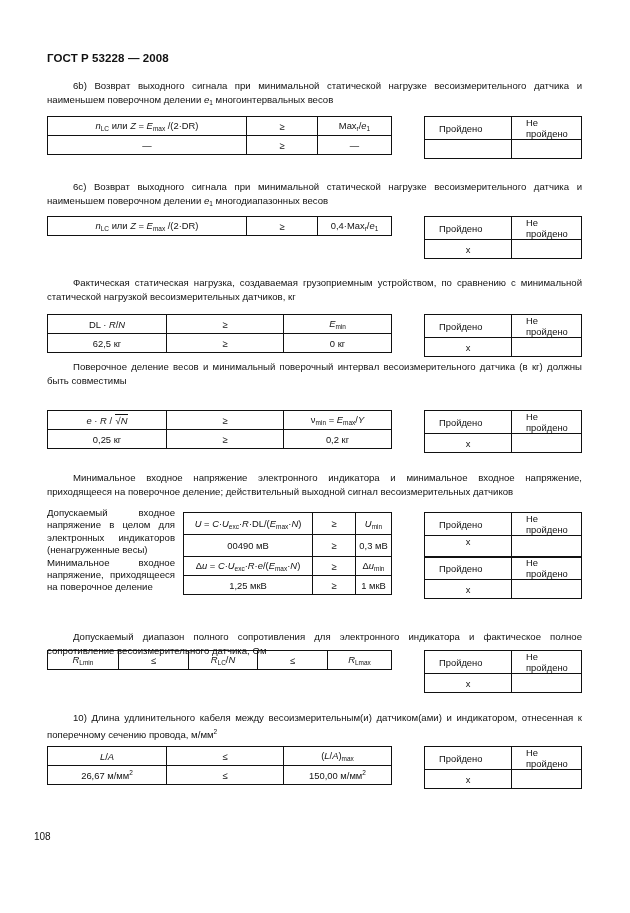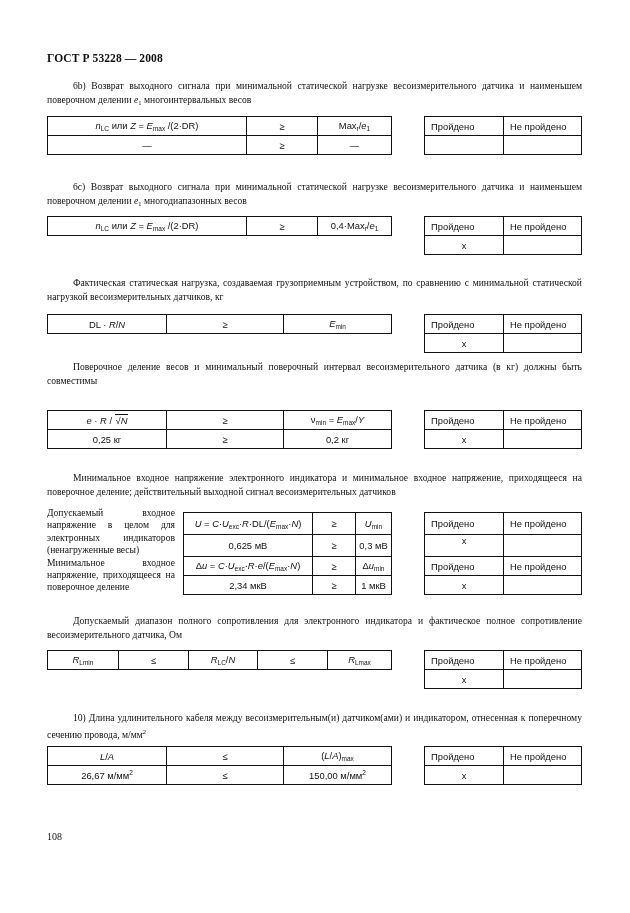--- a/index.html
+++ b/index.html
@@ -1,30 +1,30 @@
 <!DOCTYPE html>
 <html><head>
 <meta charset="utf-8">
 <style>
   html, body { margin:0; padding:0; background:#fff; }
   body { width:630px; height:913px; position:relative; overflow:hidden;
          font-family:"Liberation Sans", sans-serif; color:#111; font-size:9.6px; }
-  .abs { position:absolute;font-family:Liberation Serif, serif; }
+  .abs { position:absolute; }
   .header { left:47px; top:52px; font-weight:bold; font-size:11.5px; letter-spacing:0.1px; }
   .para { left:47px; width:535px; line-height:14px; text-align:justify; font-size:9.6px; }
   .para .ind { display:inline-block; width:26px; }
   table { border-collapse:collapse; position:absolute; font-size:9.4px; }
   td { border:1px solid #111; text-align:center; padding:0; height:18px; vertical-align:middle; }
   .pass td { height:18px; }
-  .pass td.l { text-align:left; padding-left:6px; }
+  .pass td.l { text-align:left; padding-left:14px; }
   sub { font-size:6.5px; vertical-align:-2px; }
   sup { font-size:6.5px; vertical-align:4px; }
   i { font-style:italic; }
   .side { left:47px; top:507px; width:128px; font-size:9.6px; line-height:12.4px; text-align:justify; }
-  .pageno { left:47px; top:831px; font-size:10px; }
+  .pageno { left:34px; top:831px; font-size:10px; }
   .sqrt { border-top:1px solid #111; padding-left:1px; }
 </style>
 </head>
 <body>
 
 <div class="abs header">ГОСТ Р 53228 — 2008</div>
 
 <div class="abs para" style="top:79px"><span class="ind"></span>6b) Возврат выходного сигнала при минимальной статической нагрузке весоизмерительного датчика и наименьшем поверочном делении <i>e</i><sub>1</sub> многоинтервальных весов</div>
 <table style="left:47px; top:116px; width:345px">
   <tbody>
@@ -76,20 +76,25 @@
 </tbody>
   </table>
 
 <div class="abs para" style="top: 276px; text-indent: 26px;">Фактическая статическая нагрузка, создаваемая грузоприемным устройством, по сравнению с минимальной статической нагрузкой весоизмерительных датчиков, кг</div>
 <table style="left:47px; top:314px; width:345px">
   <tbody>
       <tr>
         <td style="width:118px">DL · <i>R</i>/<i>N</i></td>
         <td style="width:116px">≥</td>
         <td><i>E</i><sub>min</sub></td>
+      </tr>
+  <tr>
+        <td>62,5 кг</td>
+        <td>≥</td>
+        <td>0 кг</td>
       </tr>
 </tbody>
   </table>
 <table class="pass" style="left:424px; top:314px; width:158px">
   <tbody>
       <tr>
         <td class="l" style="width:72px">Пройдено</td>
         <td class="l">Не пройдено</td>
       </tr>
   <tr>
@@ -133,31 +138,31 @@
   <div>Минимальное входное напряжение, приходящееся на поверочное деление</div>
 </div>
 <table style="left:183px; top:512px; width:209px">
   <tbody>
       <tr>
         <td style="width:128px; height:21px"><i>U</i> = <i>C</i>·<i>U</i><sub>exc</sub>·<i>R</i>·DL/(<i>E</i><sub>max</sub>·<i>N</i>)</td>
         <td style="width:42px">≥</td>
         <td><i>U</i><sub>min</sub></td>
       </tr>
   <tr>
-        <td style="height:21px; border-bottom:none">0,625 мВ</td>
+        <td style="height:21px; border-bottom:none">00490 мВ</td>
         <td>≥</td>
         <td>0,3 мВ</td>
       </tr>
   <tr>
         <td style="height:18px">Δ<i>u</i> = <i>C</i>·<i>U</i><sub>exc</sub>·<i>R</i>·<i>e</i>/(<i>E</i><sub>max</sub>·<i>N</i>)</td>
         <td>≥</td>
         <td>Δ<i>u</i><sub>min</sub></td>
       </tr>
   <tr>
-        <td style="height:16px; border-top:none">2,34 мкВ</td>
+        <td style="height:16px; border-top:none">1,25 мкВ</td>
         <td>≥</td>
         <td>1 мкВ</td>
       </tr>
 </tbody>
   </table>
 <table class="pass" style="left:424px; top:512px; width:158px">
   <tbody>
       <tr>
         <td class="l" style="width:72px; height:21px">Пройдено</td>
         <td class="l">Не пройдено</td>
@@ -174,21 +179,21 @@
         <td class="l" style="width:72px; height:16px">Пройдено</td>
         <td class="l">Не пройдено</td>
       </tr>
   <tr>
         <td style="height:16px">x</td>
         <td></td>
       </tr>
 </tbody>
   </table>
 
-<div class="abs para" style="top: 614px; text-indent: 26px;">Допускаемый диапазон полного сопротивления для электронного индикатора и фактическое полное сопротивление весоизмерительного датчика, Ом</div>
+<div class="abs para" style="top: 630px; text-indent: 26px;">Допускаемый диапазон полного сопротивления для электронного индикатора и фактическое полное сопротивление весоизмерительного датчика, Ом</div>
 <table style="left:47px; top:650px; width:345px">
   <tbody>
       <tr>
         <td style="width:70px"><i>R</i><sub>Lmin</sub></td>
         <td style="width:69px">≤</td>
         <td style="width:68px"><i>R</i><sub>LC</sub>/<i>N</i></td>
         <td style="width:69px">≤</td>
         <td><i>R</i><sub>Lmax</sub></td>
       </tr>
 </tbody>

